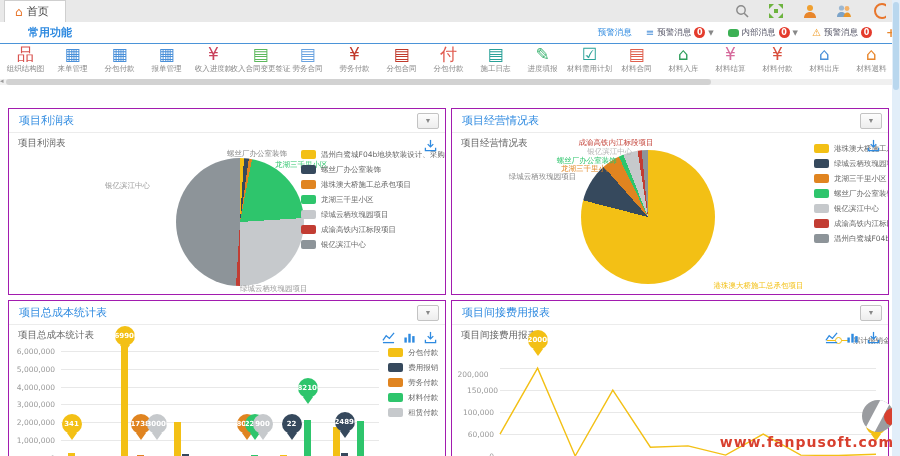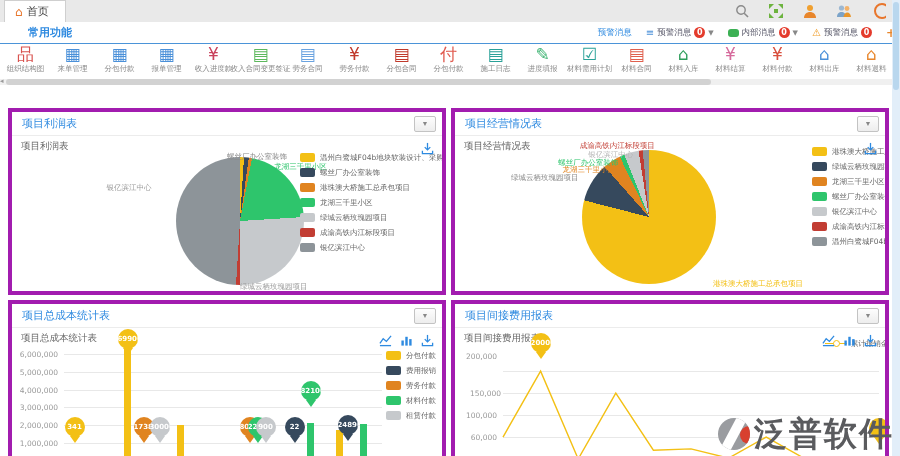--- a/index.html
+++ b/index.html
@@ -35,21 +35,21 @@
   .hs-thumb{position:absolute;left:6px;top:0;height:6px;width:79%;background:#d2d2d2;border-radius:3px;}
   .hs-arrow{position:absolute;left:0;top:-2px;font-size:7px;color:#999;}
 
   
   .worktitle{position:absolute;left:0;top:86px;right:8px;height:20px;border-top:1px solid #e4e4e4;border-bottom:1px solid #e9e9e9;display:flex;align-items:center;}
   .wt-label{color:#2e8ae0;font-weight:bold;font-size:11px;margin-left:30px;}
   .wt-right{position:absolute;right:2px;color:#2e8ae0;font-size:10px;cursor:pointer;}
 
   
   .grid{position:absolute;left:8px;top:108px;right:11px;display:grid;grid-template-columns:1fr 1fr;grid-template-rows:187px 175px;gap:5px;}
-  .panel{background:#fff;border:4px solid #a21caf;overflow:hidden;position:relative;}
+  .panel{background:#fff;border:1px solid #a21caf;overflow:hidden;position:relative;}
   .panel-head{height:23px;border-bottom:1px solid #ececec;display:flex;align-items:center;justify-content:space-between;padding:0 6px 0 10px;}
   .ptitle{color:#2e8ae0;font-size:11px;}
   .dd-btn{width:22px;height:16px;border:1px solid #c3c3c3;border-radius:2px;background:linear-gradient(#fdfdfd,#ededed);color:#888;font-size:7px;line-height:14px;text-align:center;cursor:pointer;padding:0;}
   .panel-body{position:relative;height:calc(100% - 24px);}
   .subtitle{position:absolute;left:9px;top:4px;font-size:9.5px;color:#666;z-index:2;}
   .tools{position:absolute;right:8px;top:4px;display:flex;gap:8px;z-index:5;}
   .tool{width:13px;height:13px;cursor:pointer;}
 
   
   .pie{position:absolute;border-radius:50%;transform:translate(-50%,-50%);}
@@ -497,21 +497,21 @@
           </span>
           <span class="tool">
             <svg viewBox="0 0 14 14" width="13" height="13" stroke="#2e8ae0" fill="none" stroke-width="1.4">
                 <line x1="7" y1="1" x2="7" y2="8"></line>
                 <polyline points="4,5.5 7,8.5 10,5.5"></polyline>
                 <polyline points="1.5,9.5 1.5,12.5 12.5,12.5 12.5,9.5"></polyline>
               </svg>
           </span>
         </div>
       <div class="gridline" style="left: 48px; width: 376px; top: 43.1739px;"></div>
-          <span class="ytick" style="left: 0px; width: 42px; top: 24px;">200,000</span>
+          <span class="ytick" style="left: 0px; width: 42px; top: 45px; text-align: center;">200,000</span>
           <div class="gridline" style="left: 48px; width: 376px; top: 65.1304px;"></div>
           <span class="ytick" style="left: 4px; width: 42px; top: 61.1304px;">150,000</span>
           <div class="gridline" style="left: 48px; width: 376px; top: 87.087px;"></div>
           <span class="ytick" style="left: 0px; width: 42px; top: 83.087px;">100,000</span>
           <div class="gridline" style="left: 48px; width: 376px; top: 109.043px;"></div>
           <span class="ytick" style="left: 0px; width: 42px; top: 105.043px;">60,000</span>
           <span class="ytick" style="left: 0px; width: 42px; top: 127px;">0</span>
           <svg width="436" height="149" class="line-svg">
             <polyline points="48,109.04347826086956 85.6,43.173913043478265 123.2,131 160.8,65.13043478260869 198.4,122.21739130434783 236,120.9 273.6,130.12173913043478 311.2,109.04347826086956 348.8,130.12173913043478 386.4,130.5608695652174 424,129.24347826086955" fill="none" stroke="#f3c015" stroke-width="1.4"></polyline>
           </svg>
@@ -531,21 +531,21 @@
               <span class="lg-t">累计报销金额</span>
             </div>
           </div>
         </div>
     </section>
   </div>
 
   <div class="watermark">
     <div class="wm-top">
       <span class="wm-logo"></span>
-      <span class="wm-brand">泛普软件</span>
     </div>
+    <div class="wm-url">www.fanpusoft.com</div>
   </div>
 
   <div class="vscroll">
     <div class="v-thumb"></div>
   </div>
 
 </div>
 
 </body></html>

